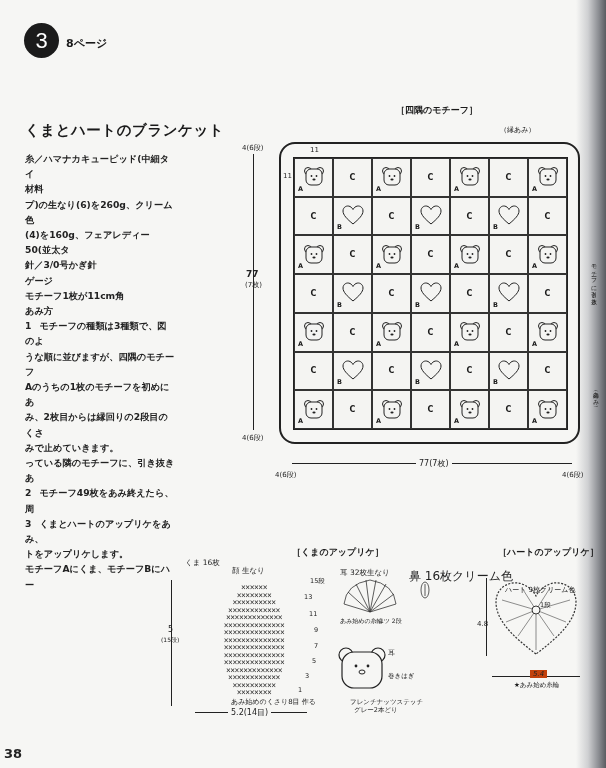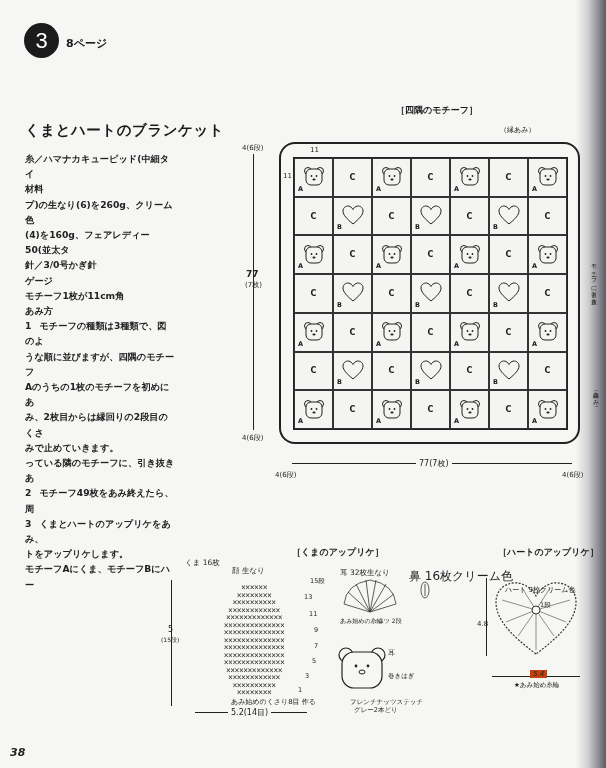--- a/index.html
+++ b/index.html
@@ -493,13 +493,13 @@
       <line x1="44" y1="32" x2="30" y2="10"></line>
     <line x1="44" y1="32" x2="58" y2="10"></line>
   </g>
   <circle cx="44" cy="32" r="4" fill="#f6f6f4" stroke="#333" stroke-width="1"></circle>
 </svg>
 <div class="small" style="left:540px; top:601px; font-size:6.5px;">1段</div>
 <div class="hline" style="left:492px; top:676px; width:88px;"></div>
 <div class="small" style="left:530px; top:670px; background:#c2410c; padding:0 3px;font-style:italic;">5.4</div>
 <div class="small" style="left:514px; top:681px; font-size:6.5px;">★あみ始め糸輪</div>
 
-<div class="small" style="left:10px; top:746px; font-size:11px; font-weight:bold;font-style:italic;">38</div>
+<div class="small" style="left:4px; top:746px; font-size:13px; font-weight:bold;">38</div>
 
 </body></html>

